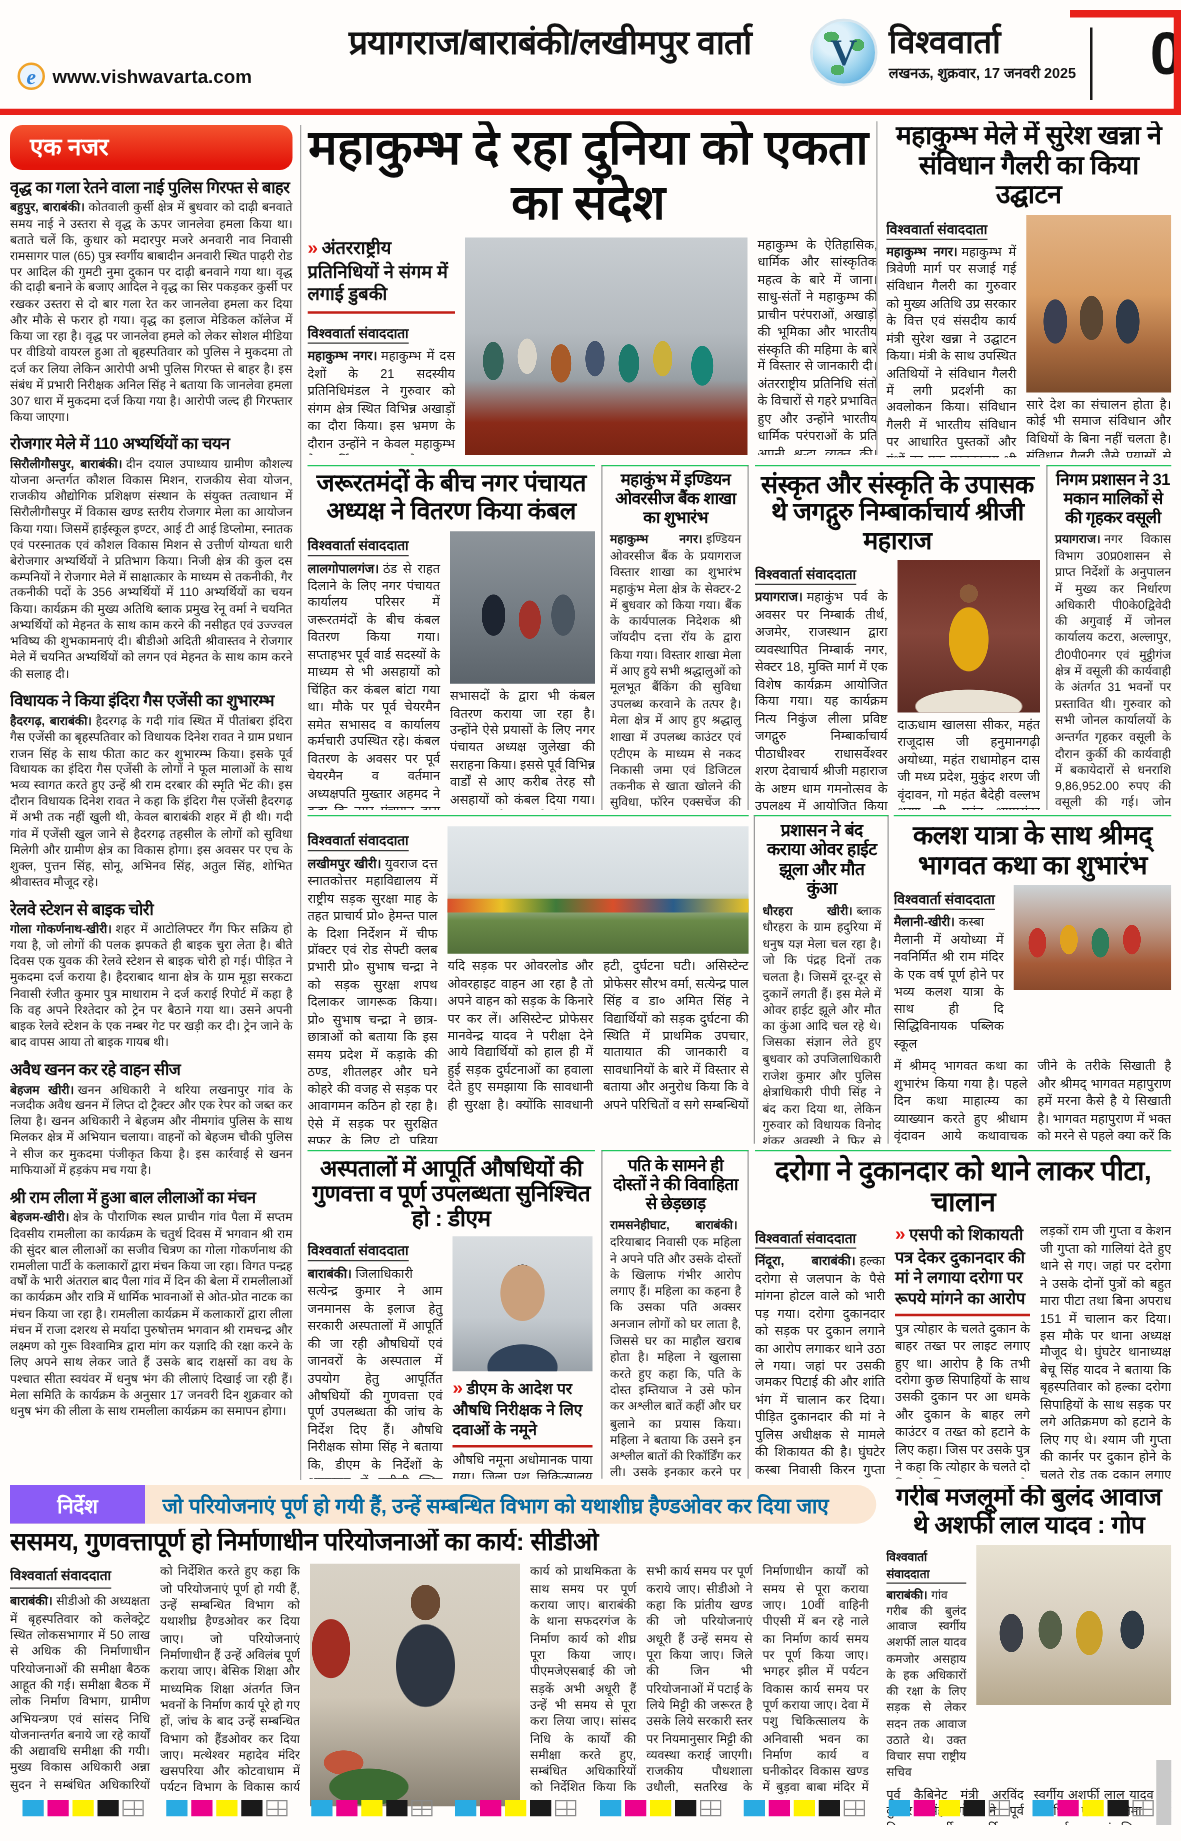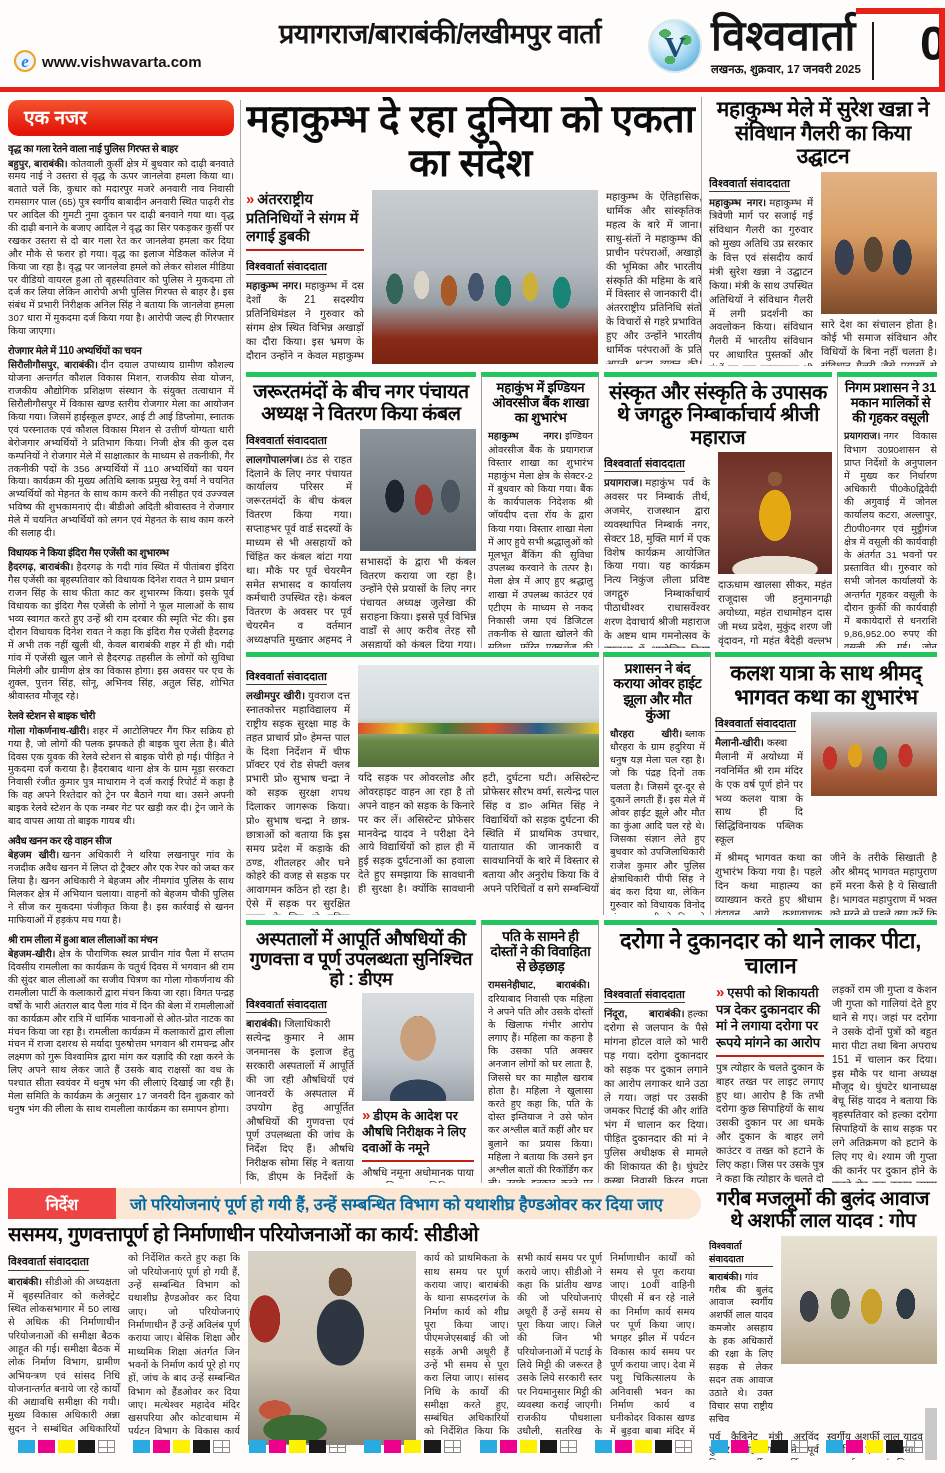--- a/index.html
+++ b/index.html
@@ -15,21 +15,21 @@
   .kicker { left:235px; top:14px; width:410px; text-align:center; font-size:27px; font-weight:bold; letter-spacing:-0.5px; }
   .brandwrap { left:648px; top:15px; display:flex; align-items:center; gap:9px; }
   .globe { width:54px; height:54px; border-radius:50%; flex:none;
            background:
              radial-gradient(10px 7px at 30% 25%, #4fae62 0 60%, transparent 62%),
              radial-gradient(9px 8px at 72% 38%, #4fae62 0 60%, transparent 62%),
              radial-gradient(9px 7px at 40% 78%, #4fae62 0 60%, transparent 62%),
              radial-gradient(circle at 35% 30%, #dff1fa 0 25%, #9ed4ee 55%, #3e9cd6 100%);
            border:2px solid #d8e6ee; position:relative; }
   .globe b { position:absolute; inset:0; text-align:center; line-height:52px; font-size:30px; color:#1b4d74; font-family:"Liberation Serif", serif; }
-  .brandtxt .bname { font-size:42px; font-weight:bold; line-height:1.0; }
+  .brandtxt .bname { font-size:26px; font-weight:bold; line-height:1.0; }
   .brandtxt .bsub { font-size:11.5px; font-weight:bold; margin-top:4px; }
   .hdr-vline { left:872px; top:22px; height:58px; width:0; border-left:2.5px solid #1a1a1a; }
   .pageno { left:920px; top:16px; width:56px; font-size:48px; font-weight:bold; letter-spacing:-1px; }
   .rb-top { left:856px; top:8px; width:89px; height:6px; background:#e8211a; }
   .rb-right { left:939px; top:8px; width:6px; height:84px; background:#e8211a; }
   .redrule { left:0; top:87px; width:945px; height:5px; background:#e8211a; }
 
   
   .story { position:absolute; overflow:hidden; }
   .hl { font-weight:bold; color:#0c0c0c; text-align:center; line-height:1.12; letter-spacing:-0.3px; }
@@ -37,27 +37,27 @@
   .dl { font-weight:bold; margin-right:3px; }
   .byline { display:inline-block; font-weight:bold; font-size:11px; border-bottom:1.5px solid #3a3a3a; padding-bottom:1px; margin:3px 0 4px 0; }
   .cols2 { column-count:2; column-gap:8px; }
   .cols3 { column-count:3; column-gap:8px; }
   .flexrow { display:flex; gap:8px; }
   .red-arr { color:#e01913; font-weight:bold; font-size:15px; margin-right:3px; }
   .kick { font-weight:bold; font-size:14.5px; line-height:1.25; border-bottom:2px solid #c21f17; padding-bottom:4px; margin-bottom:4px; }
   .ph { flex:none; background-color:#9aa0a5; width:100%; }
   .vr { border-left:1px solid #9b9b9b; }
   .vrr { border-right:1px solid #9b9b9b; }
-  .ht { border-top:5px solid #22c55e; padding-top:4px; }
+  .ht { border-top:1px solid #22c55e; padding-top:4px; }
 
   
   #rail { left:8px; top:100px; width:233px; height:1084px; padding-right:6px; border-right:1px solid #aaa; }
   .eknajar { background:linear-gradient(180deg,#f4532e 0%,#e31409 90%); border-radius:10px; color:#fff;
              font-size:19px; font-weight:bold; padding:4px 16px 6px; margin-bottom:6px; }
-  .rail-h { font-size:10px; font-weight:bold; line-height:1.15; margin:7px 0 3px; letter-spacing:-0.3px; }
+  .rail-h { font-size:13px; font-weight:bold; line-height:1.15; margin:7px 0 3px; letter-spacing:-0.3px; }
   .rail-b { font-size:9.7px; line-height:1.33; text-align:justify; }
 
   
   #main { left:246px; top:97px; width:456px; height:267px; padding-right:6px; border-right:1px solid #aaa; }
   #main .hl { font-size:39px; }
   .ph-main { height:190px; background:
       radial-gradient(14px 26px at 10% 52%, #34655b 0 58%, transparent 60%),
       radial-gradient(13px 24px at 22% 50%, #d9d4c8 0 58%, transparent 60%),
       radial-gradient(14px 26px at 34% 53%, #a85a28 0 58%, transparent 60%),
       radial-gradient(13px 24px at 46% 51%, #44546e 0 58%, transparent 60%),
@@ -121,21 +121,21 @@
       radial-gradient(46px 30px at 50% 97%, #31435a 0 60%, transparent 62%),
       linear-gradient(180deg,#d9dde0 0%,#c4cacf 60%,#9aa2a9 100%); }
   #pati { left:481px; top:920px; width:118px; height:263px; padding:4px 5px 0 6px; }
   #pati .hl { font-size:13.5px; }
   #daroga { left:604px; top:920px; width:333px; height:263px; padding-top:4px; }
   #daroga .hl { font-size:22px; }
 
   
   #banner { left:8px; top:1188px; width:693px; height:31px; background:#fbe7d3; border-radius:0 16px 16px 0;
             display:flex; align-items:center; gap:14px; overflow:hidden; }
-  .banner-tag { flex:none; width:108px; height:100%; background:#ef4444; color:#fff; font-weight:bold; font-size:16px;
+  .banner-tag { flex:none; width:108px; height:100%; background:#8b5cf6; color:#fff; font-weight:bold; font-size:16px;
                 display:flex; align-items:center; justify-content:center; }
   .banner-text { font-size:16.5px; font-weight:bold; color:#0369a1; }
 
   #cdo { left:8px; top:1223px; width:693px; height:237px; }
   #cdo .hl { text-align:left; font-size:20px; margin-bottom:6px; }
   #cdo .body { font-size:9.8px; }
   .ph-cdo { height:194px; background:
       radial-gradient(40px 56px at 55% 42%, #2e3642 0 58%, transparent 60%),
       radial-gradient(20px 24px at 55% 16%, #6b4a33 0 58%, transparent 60%),
       radial-gradient(26px 40px at 10% 35%, #a32d22 0 58%, transparent 60%),

